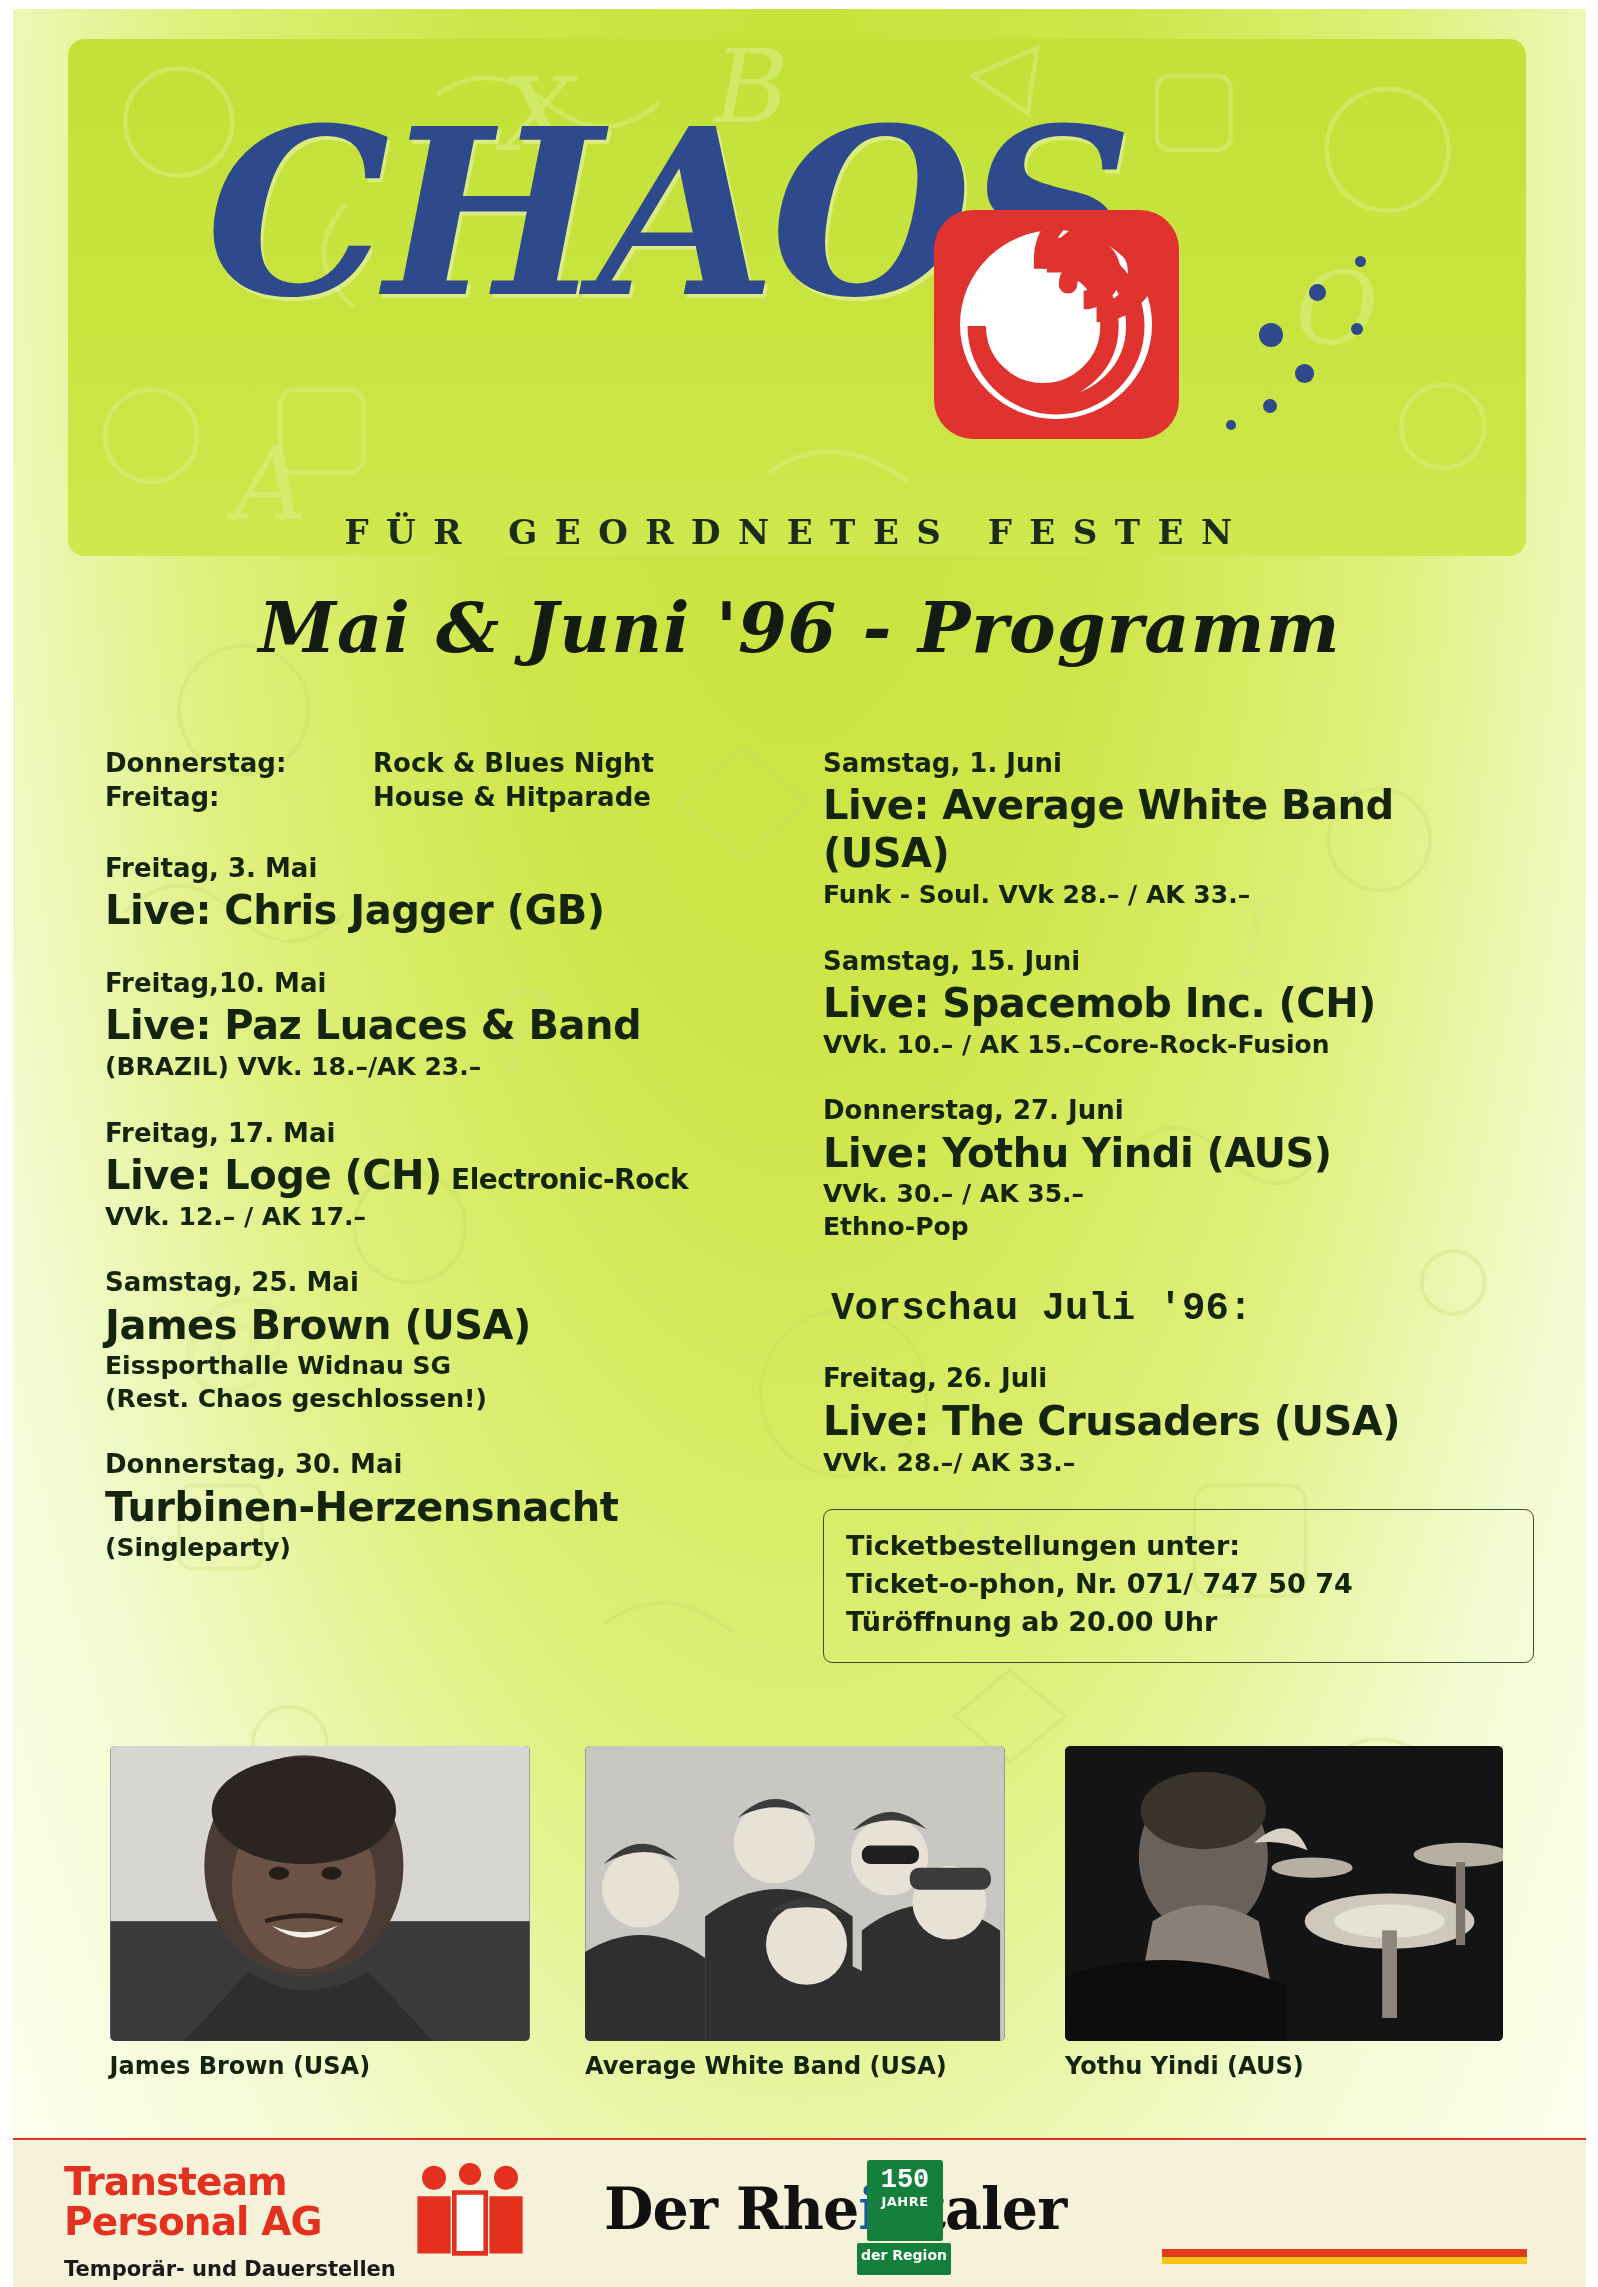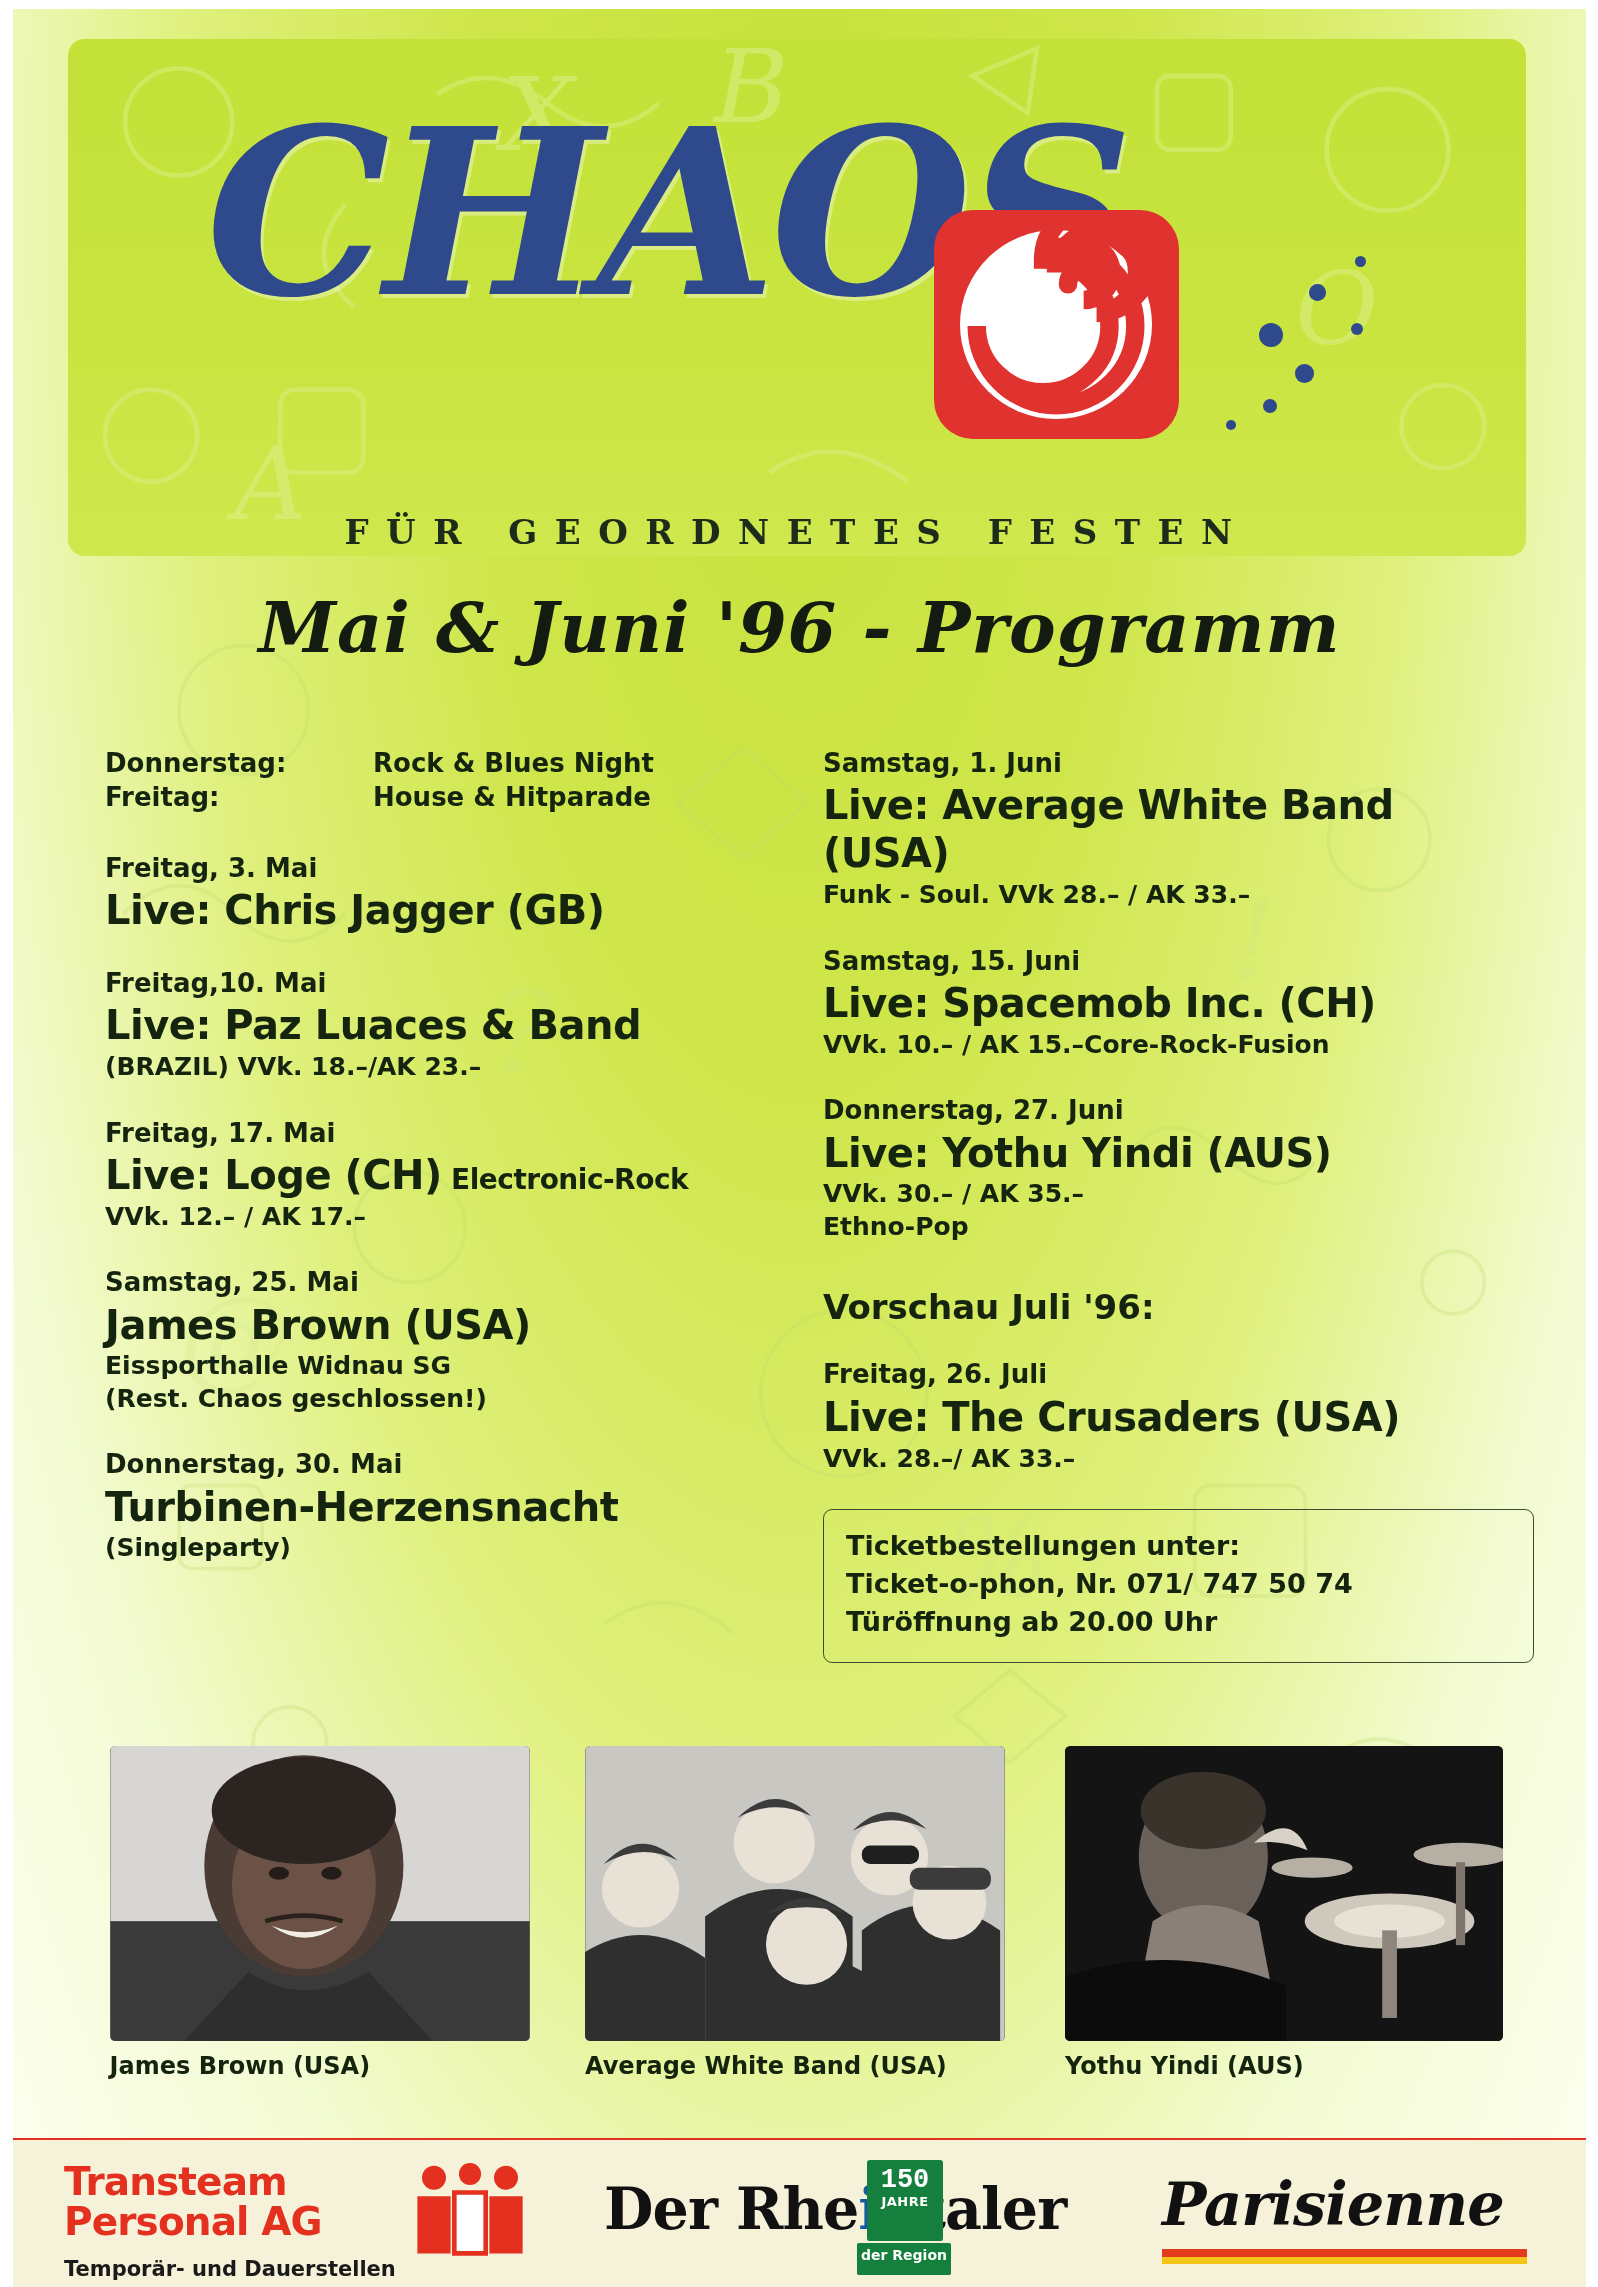--- a/index.html
+++ b/index.html
@@ -83,21 +83,21 @@
 
   .weekly{margin-bottom:37px;}
   .weekly-row{display:flex;font-size:26px;font-weight:700;line-height:1.30;}
   .weekly-row .d{width:268px;}
   .ev{margin-bottom:33px;}
   .ev .date{font-size:26px;font-weight:700;line-height:1.25;}
   .ev .head{font-size:40px;font-weight:700;line-height:1.2;margin-top:1.8px;letter-spacing:-0.5px;}
   .ev .head .small{font-size:28px;}
   .ev .sub{font-size:25px;font-weight:700;line-height:1.3;margin-top:1.8px;}
   .ev .sub2{font-size:25px;font-weight:700;line-height:1.3;}
-  .section-title{font-size:34px;font-weight:700;margin:44px 0 31px;}
+  .section-title{font-size:39px;font-weight:700;margin:44px 8px 31px;font-family:Liberation Mono, monospace;}
 
   .ticketbox{
     position:absolute;left:810px;top:1500px;width:665px;
     border:1.8px solid #3a4a33;border-radius:9.2px;
     padding:16.6px 22px 20px;
     font-size:27px;font-weight:700;line-height:1.42;color:#15240f;
   }
 
   
   .photos{position:absolute;left:92px;top:1737px;width:1403px;height:318px;}
@@ -381,17 +381,16 @@
   <div class="sp sp-rhein">
     <span>Der Rhe</span><span class="blue">in</span><span>taler</span>
   </div>
 
   <div class="sp-jahre">
     <div class="n">150</div>
     <div class="t">JAHRE</div>
   </div>
   <div class="sp-region">der Region</div>
 
-  <div class="sp sp-paris">Parisienne</div>
   <div class="sp-paris-bar"></div>
 
 </div>
 
 
 </body></html>

